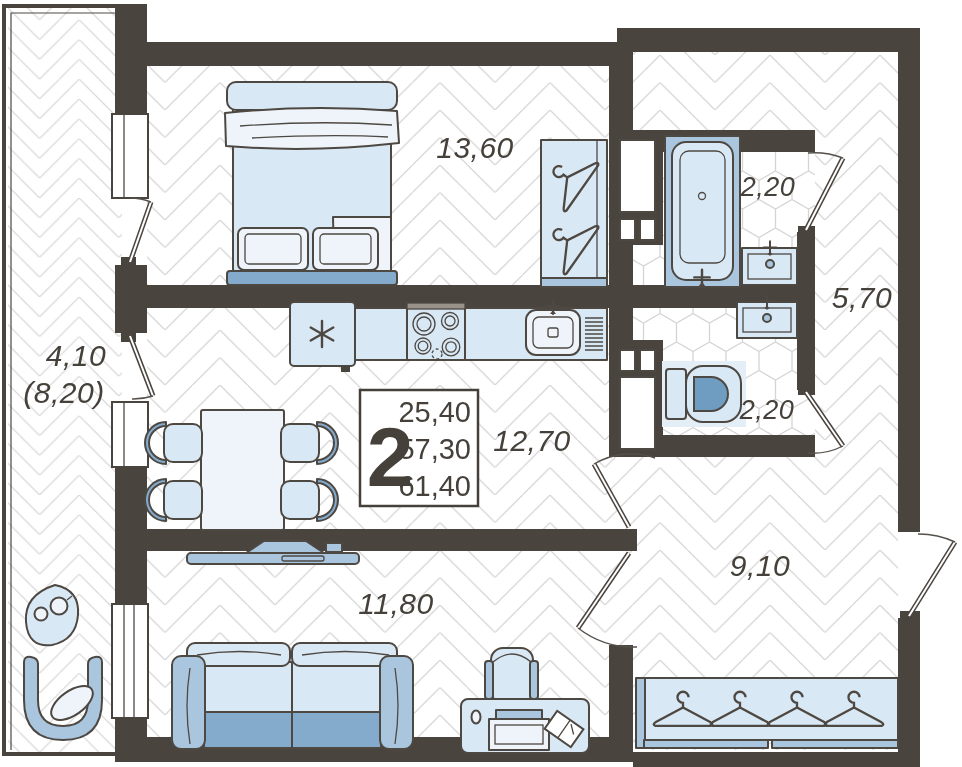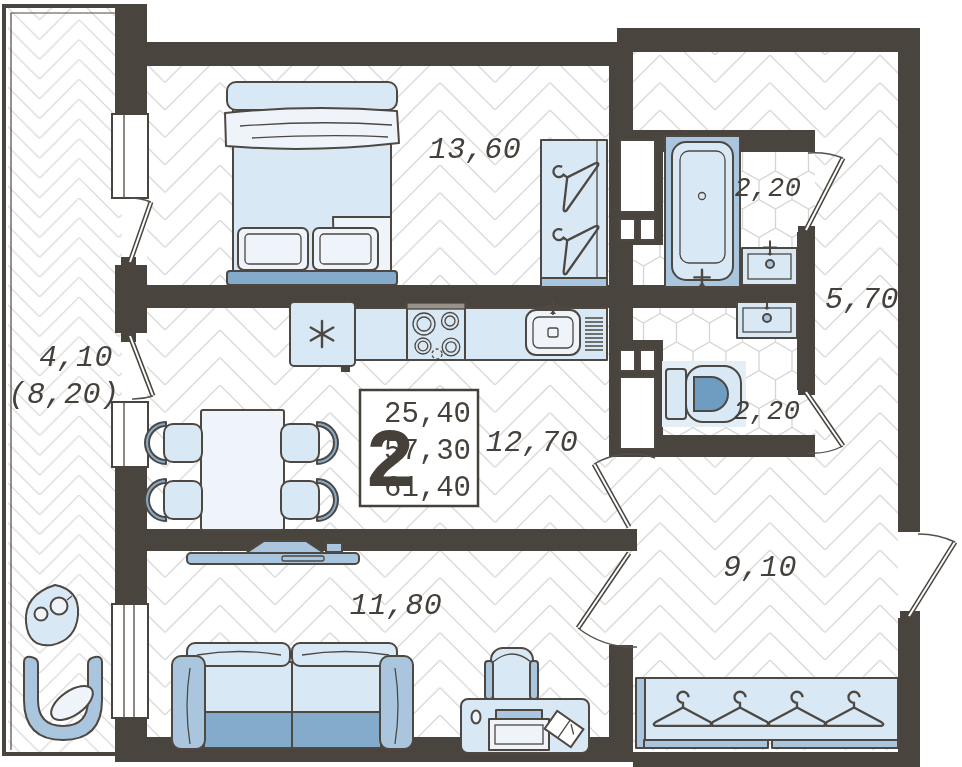--- a/index.html
+++ b/index.html
@@ -1,17 +1,17 @@
 <!DOCTYPE html>
 <html><head>
 <meta charset="utf-8">
 <style>
   html,body{margin:0;padding:0;background:#ffffff;}
   .stage{position:relative;width:962px;height:767px;background:#fff;overflow:hidden;
-         font-family:Liberation Mono, monospace;}
+         font-family:Liberation Sans, sans-serif;}
   svg{display:block;}
   .wall{fill:#4a443f;stroke:none;}
   .fl{fill:#d9e8f5;stroke:#4e4843;stroke-width:2;stroke-linejoin:round;}
   .fp{fill:#eef4fa;stroke:#4e4843;stroke-width:2;stroke-linejoin:round;}
   .fm{fill:#a9c6de;stroke:#4e4843;stroke-width:2;stroke-linejoin:round;}
   .fd{fill:#84abcc;stroke:#4e4843;stroke-width:2;stroke-linejoin:round;}
   .fw{fill:#ffffff;stroke:#4e4843;stroke-width:2;}
   .duct{fill:#ffffff;stroke:#4e4843;stroke-width:2;}
   .thin{stroke:#4e4843;stroke-width:1.3;fill:none;}
   .arc{stroke:#55504a;stroke-width:1.4;fill:none;}

